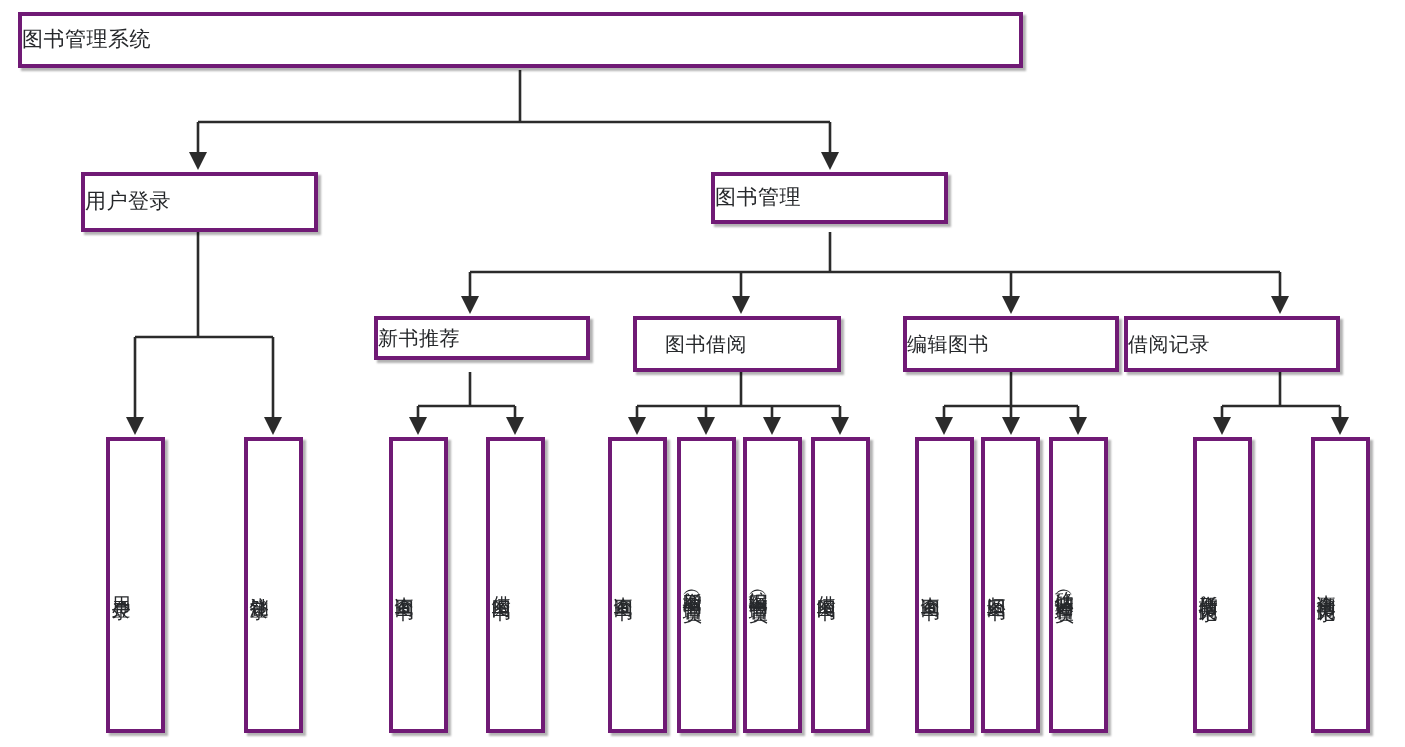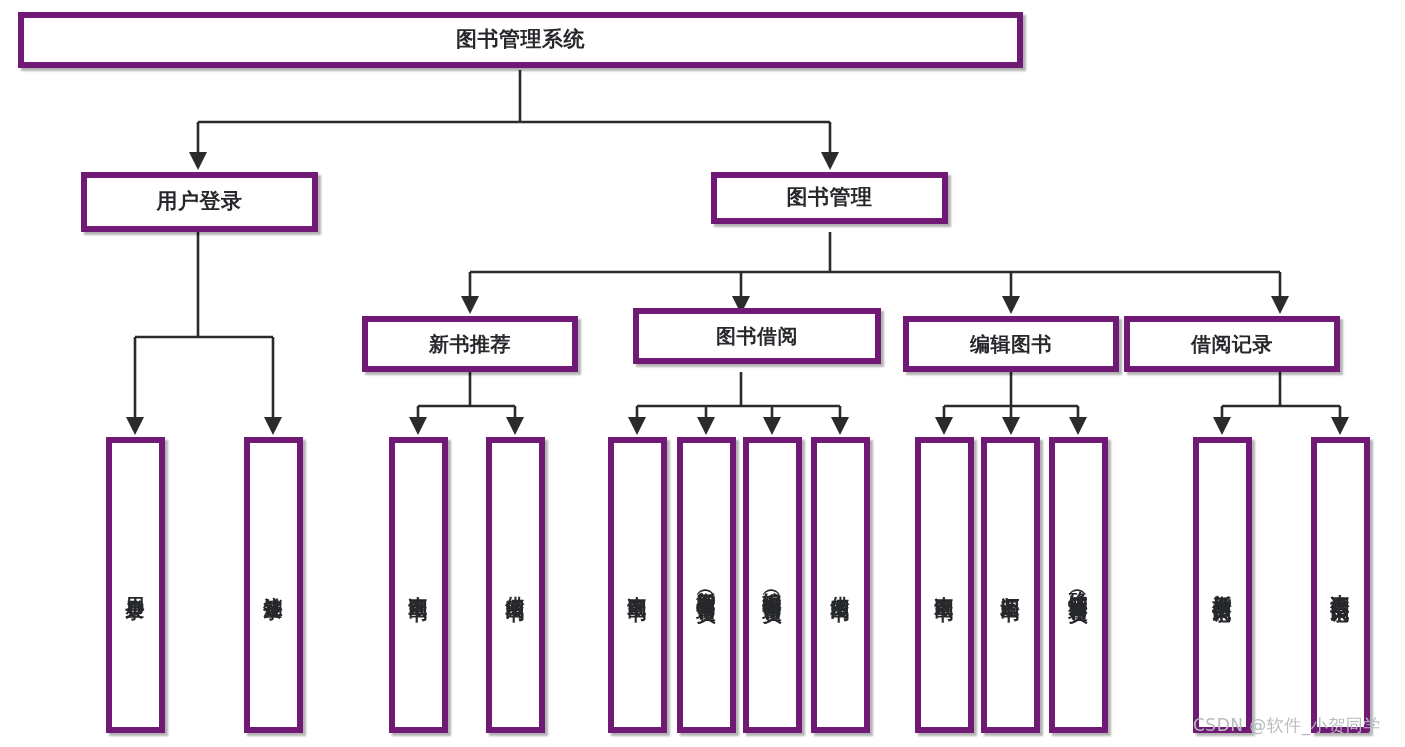--- a/index.html
+++ b/index.html
@@ -21,27 +21,26 @@
     position: absolute;
     left: 0;
     top: 0;
     width: 1405px;
     height: 747px;
   }
   .node {
     position: absolute;
     box-sizing: border-box;
     background: #ffffff;
-    border: 6px solid #701a75;
+    border: 4px solid #701a75;
     display: flex;
     align-items: center;
-    justify-content: center;
+    justify-content: flex-start;
     box-shadow: 3px 3px 2px rgba(0,0,0,0.30);
     z-index: 2;
-    font-weight: bold;
   }
   .node-label {
     color: #26282b;
     font-size: 20px;
     line-height: 1.22;
     letter-spacing: 0.5px;
     text-align: center;
     white-space: pre;
   }
   .node.vertical .node-label {
@@ -128,24 +127,24 @@
   <div id="nodes-layer">
       <div class="node root" style="left: 18px; top: 12px; width: 1005px; height: 56px;">
         <div class="node-label">图书管理系统</div>
       </div>
       <div class="node level2" style="left: 81px; top: 172px; width: 237px; height: 60px;">
         <div class="node-label">用户登录</div>
       </div>
       <div class="node level2" style="left: 711px; top: 172px; width: 237px; height: 52px;">
         <div class="node-label">图书管理</div>
       </div>
-      <div class="node level3" style="left: 362px; top: 316px; width: 216px; height: 56px;">
+      <div class="node level3" style="left: 374px; top: 316px; width: 216px; height: 44px;">
         <div class="node-label">新书推荐</div>
       </div>
-      <div class="node level3" style="left: 633px; top: 308px; width: 248px; height: 56px;">
+      <div class="node level3" style="left: 633px; top: 316px; width: 208px; height: 56px; padding-left: 28px;">
         <div class="node-label">图书借阅</div>
       </div>
       <div class="node level3" style="left: 903px; top: 316px; width: 216px; height: 56px;">
         <div class="node-label">编辑图书</div>
       </div>
       <div class="node level3" style="left: 1124px; top: 316px; width: 216px; height: 56px;">
         <div class="node-label">借阅记录</div>
       </div>
       <div class="node leaf vertical" style="left: 106px; top: 437px; width: 59px; height: 296px;">
         <div class="node-label">用户登录</div>
@@ -181,15 +180,14 @@
         <div class="node-label">确认归还（管理员）</div>
       </div>
       <div class="node leaf vertical" style="left: 1193px; top: 437px; width: 59px; height: 296px;">
         <div class="node-label">新增借阅记录</div>
       </div>
       <div class="node leaf vertical" style="left: 1311px; top: 437px; width: 59px; height: 296px;">
         <div class="node-label">查询借阅记录</div>
       </div>
     </div>
 
-  <div id="watermark" style="left: 1193px; top: 714px;">CSDN @软件_小贺同学</div>
 
 </div>
 
 </body></html>

